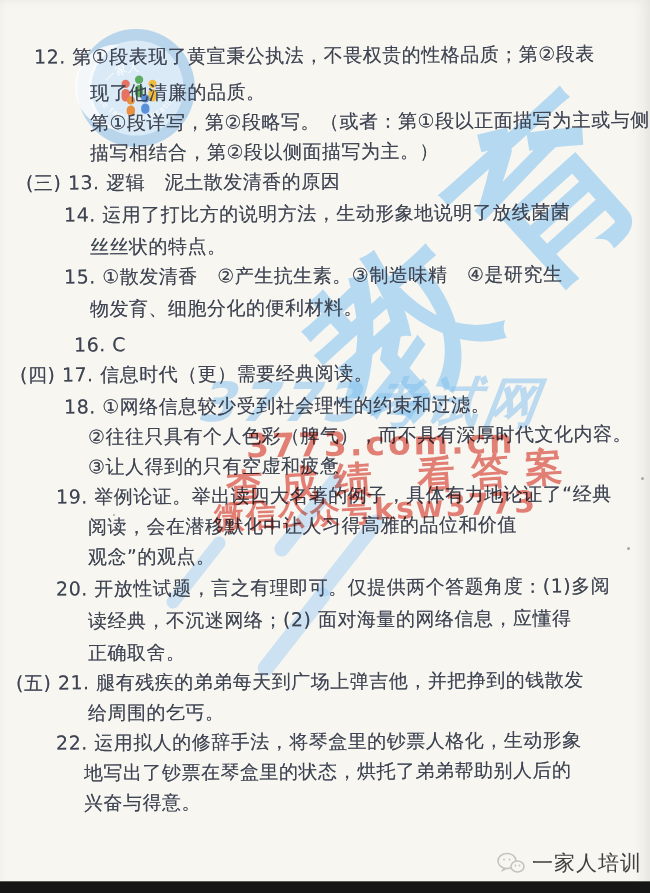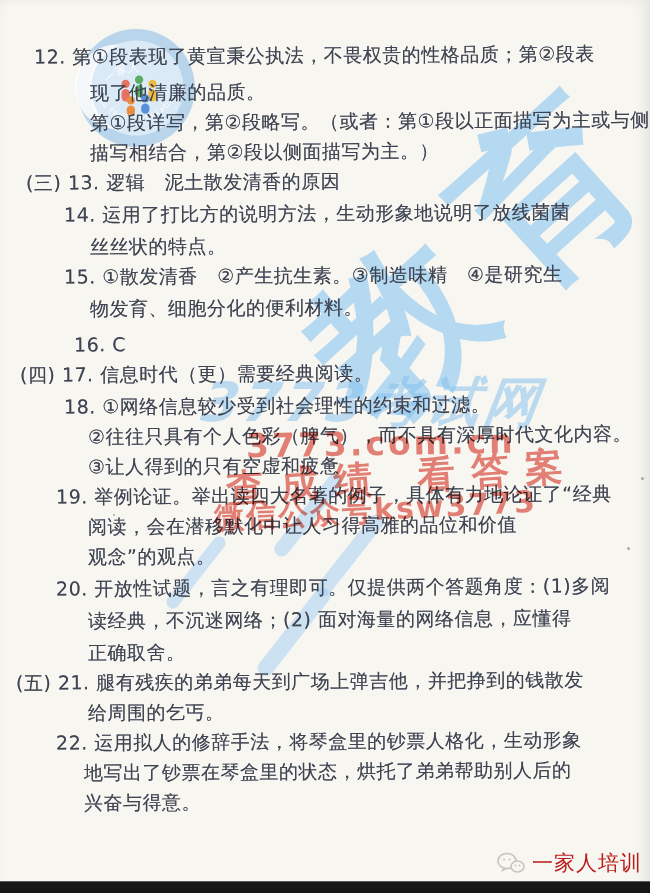--- a/index.html
+++ b/index.html
@@ -44,21 +44,21 @@
     color:#3e4452;letter-spacing:.5px;
     transform:rotate(-.35deg);
     text-shadow:0 0 .6px rgba(62,68,82,.55);
   }
   
   .speck{position:absolute;z-index:2;background:#a9a9a3;border-radius:50%;}
   
   .footer-brand{
     position:absolute;right:8px;bottom:16px;z-index:4;
     display:flex;align-items:center;gap:6px;
-    color:#b91c1c;font-size:21px;letter-spacing:1px;
+    color:#404040;font-size:21px;letter-spacing:1px;
   }
   .bottom-bar{
     position:absolute;left:0;bottom:0;width:100%;height:11px;z-index:5;
     border-top:1px solid #5a5a5a;
   }
 </style>
 </head>
 <body>
 
 <div class="screen" style="background: rgb(248, 246, 241);">

